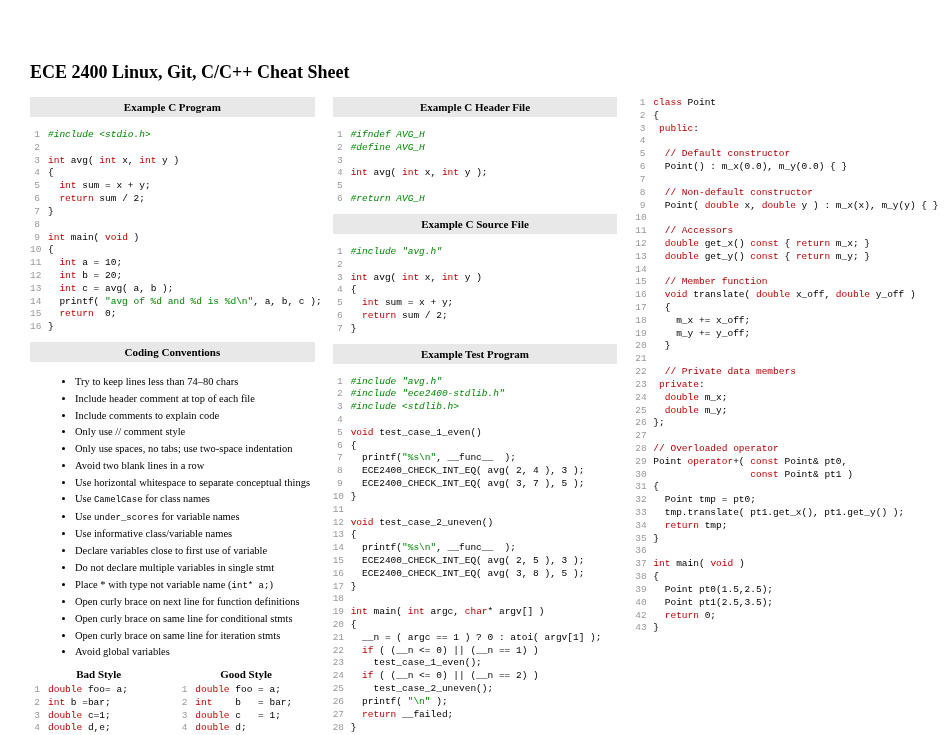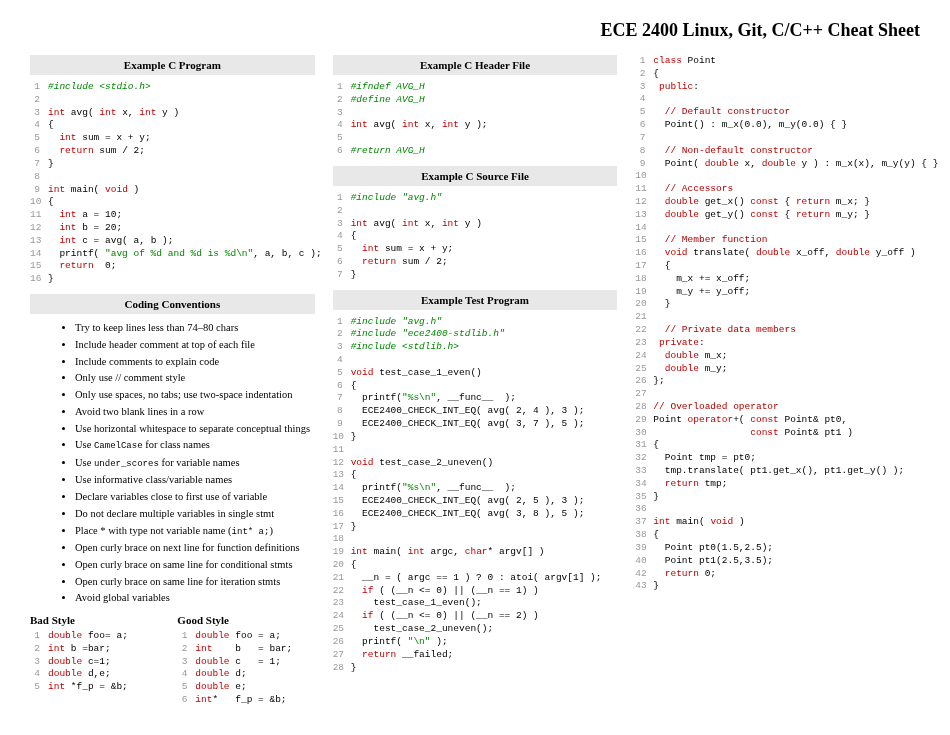--- a/index.html
+++ b/index.html
@@ -5,41 +5,42 @@
   * { margin: 0; padding: 0; box-sizing: border-box; }
   body {
     font-family: Georgia, 'Times New Roman', serif;
     background: #fff;
     padding: 20px 30px;
     width: 950px;
     font-size: 11px;
     color: #000;
   }
   h1 {
-    text-align: right;
+    text-align: left;
     font-size: 18px;
     font-weight: bold;
     margin-bottom: 14px;
     font-family: Georgia, serif;
+    margin-top: 42px;
   }
   .columns {
     display: flex;
     gap: 18px;
   }
   .col {
     flex: 1;
     min-width: 0;
   }
   .section-header {
     background: #e8e8e8;
     text-align: center;
     font-weight: bold;
     padding: 4px 0;
     font-size: 11px;
-    margin-bottom: 6px;
+    margin-bottom: 12px;
     margin-top: 8px;
   }
   .section-header:first-child { margin-top: 0; }
   .code-block {
     font-family: 'Courier New', monospace;
     font-size: 9.5px;
     line-height: 1.35;
     margin-bottom: 4px;
   }
   .code-line {
@@ -66,21 +67,21 @@
     margin-bottom: 8px;
   }
   .conventions li { margin-bottom: 1px; margin-left: 27px; }
   .mono { font-family: 'Courier New', monospace; font-size: 9px; }
   .style-compare {
     display: flex;
     gap: 10px;
   }
   .style-col { flex: 1; }
   .style-header {
-    text-align: left;
+    text-align: center;
     font-weight: bold;
     font-size: 11px;
     margin-bottom: 4px;
   }
 </style>
 </head>
 <body>
 
 <h1>ECE 2400 Linux, Git, C/C++ Cheat Sheet</h1>
 

